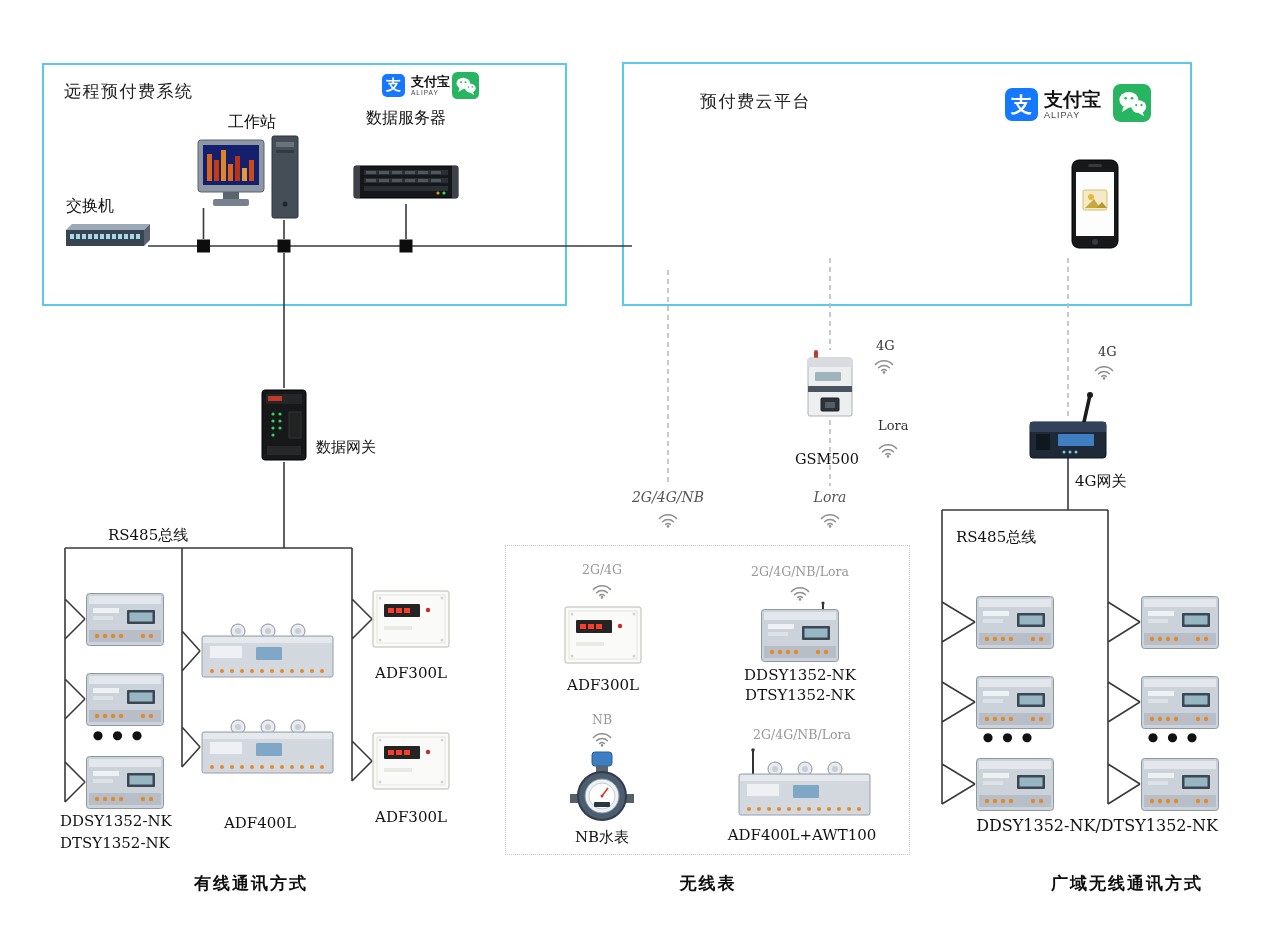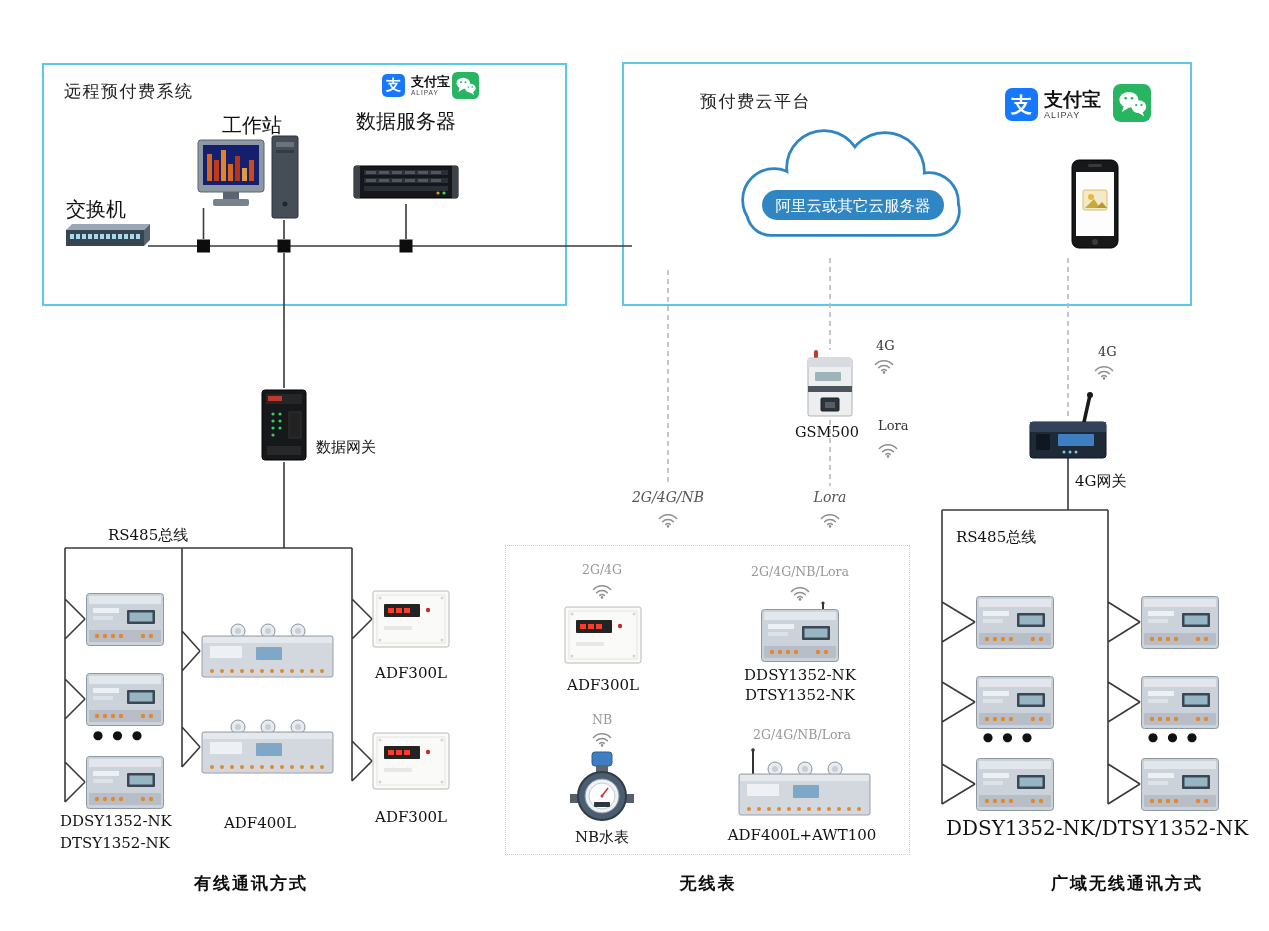--- a/index.html
+++ b/index.html
@@ -5,22 +5,22 @@
   * { margin:0; padding:0; box-sizing:border-box; }
   html,body { background:#fff; }
   #canvas { position:relative; width:1269px; height:931px; background:#fff; overflow:hidden;
             font-family:"DejaVu Serif","Liberation Serif",serif; color:#1a1a1a; }
   .abs { position:absolute; }
   .panel { position:absolute; border:2px solid #5ac8e9; background:#fff; }
   .dotted-panel { position:absolute; border:1.5px dotted #c9c9c9; }
   .panel-title { position:absolute; font-size:17px; letter-spacing:1.5px; color:#222; white-space:nowrap; }
   .lbl { position:absolute; font-size:15px; white-space:nowrap; color:#111; }
   .lbl-c { transform:translateX(-50%); text-align:center; }
-  .lbl-16 { font-size:20px;text-align:right; }
-  .lbl-14 { font-size:14.5px; }
+  .lbl-16 { font-size:16px;text-align:right; }
+  .lbl-14 { font-size:14.5px;margin-top:27px; }
   .sig { position:absolute; font-size:12.5px; color:#979797; white-space:nowrap; transform:translateX(-50%); }
   .chan { position:absolute; font-size:14px; color:#555; white-space:nowrap; transform:translateX(-50%);font-style:italic; }
   .tag { position:absolute; font-size:13px; color:#333; white-space:nowrap; }
   .sec-title { position:absolute; font-size:17px; font-weight:bold; color:#0d0d0d; transform:translateX(-50%);
                font-family:"DejaVu Sans","Liberation Sans",sans-serif; letter-spacing:2px; white-space:nowrap; }
   .dots { position:absolute; font-size:12px; letter-spacing:9px; color:#111; transform:translateX(-50%);
           font-family:"DejaVu Sans","Liberation Sans",sans-serif; white-space:nowrap; }
   .alipay { position:absolute; display:flex; align-items:center; gap:6px; }
   .alipay-square { background:#1677ff; color:#fff; display:flex; align-items:center; justify-content:center;
                    font-family:"DejaVu Sans","Liberation Sans",sans-serif; font-weight:bold; }
@@ -244,40 +244,20 @@
           <circle cx="19" cy="40" r="1.6"></circle>
       </g>
       <rect x="28" y="24" width="12" height="26" fill="#222" stroke="#333"></rect>
       <rect x="6" y="58" width="34" height="9" fill="#26282a"></rect>
     </svg>
   </div>
   <div class="lbl" style="left:316px;top:438px">数据网关</div>
 
   <div class="panel-title" style="left:700px;top:90px">预付费云平台</div>
 
-  <div class="abs" style="left:722px;top:128px">
-    <svg width="252" height="126" viewBox="0 0 252 126">
-      <g stroke="#2f86c3" stroke-width="5.5" fill="#fff">
-        <circle cx="52" cy="72" r="30"></circle>
-          <circle cx="102" cy="40" r="36"></circle>
-        <circle cx="163" cy="44" r="38"></circle>
-          <circle cx="207" cy="74" r="28"></circle>
-        <rect x="26" y="60" width="210" height="46" rx="23"></rect>
-      </g>
-      <g fill="#fff">
-        <circle cx="52" cy="72" r="30"></circle>
-          <circle cx="102" cy="40" r="36"></circle>
-        <circle cx="163" cy="44" r="38"></circle>
-          <circle cx="207" cy="74" r="28"></circle>
-        <rect x="26" y="60" width="210" height="46" rx="23"></rect>
-      </g>
-      <rect x="40" y="62" width="182" height="30" rx="15" fill="#2f86c3"></rect>
-      <text x="131" y="83" text-anchor="middle" font-size="15.5" fill="#fff">阿里云或其它云服务器</text>
-    </svg>
-  </div>
 
   <div class="alipay alipay-lg" style="left:1005px;top:88px">
     <div class="alipay-square">
         <span>支</span>
       </div>
     <div>
       <div class="alipay-cn">支付宝</div>
       <div class="alipay-en">ALIPAY</div>
     </div>
   </div>

